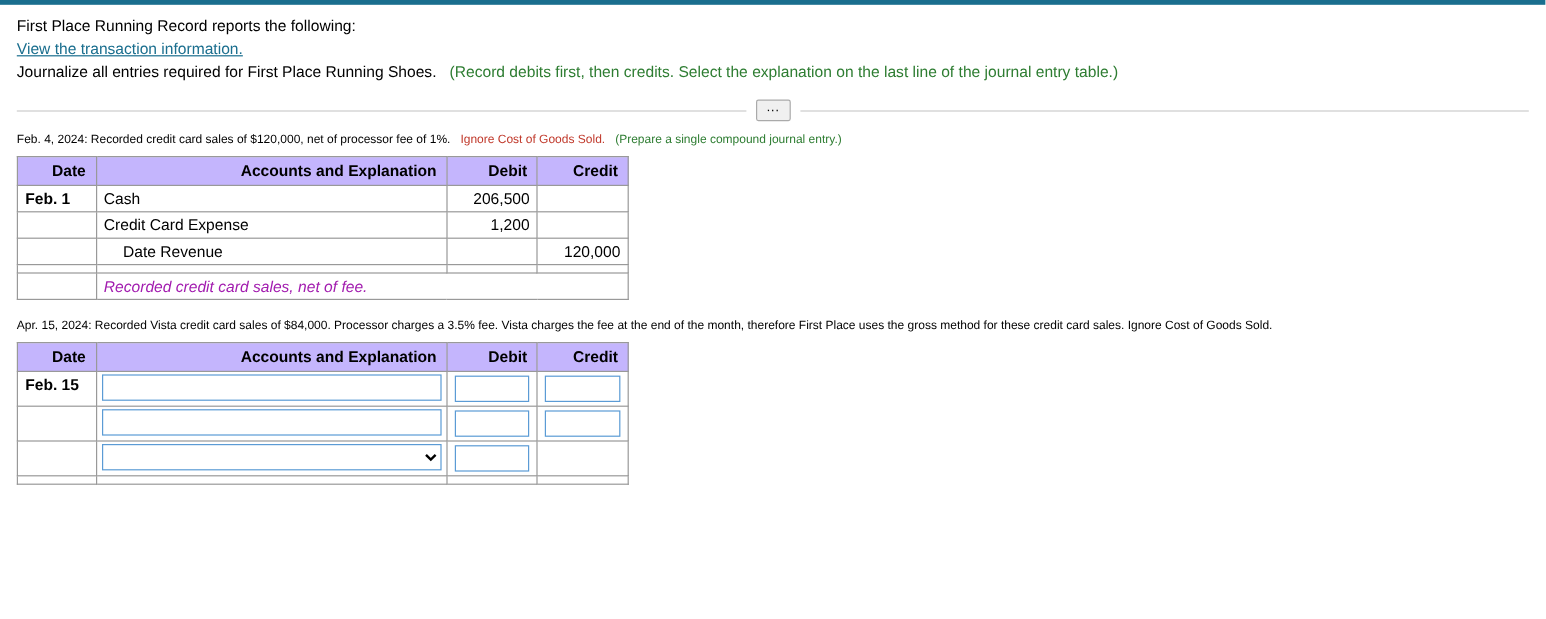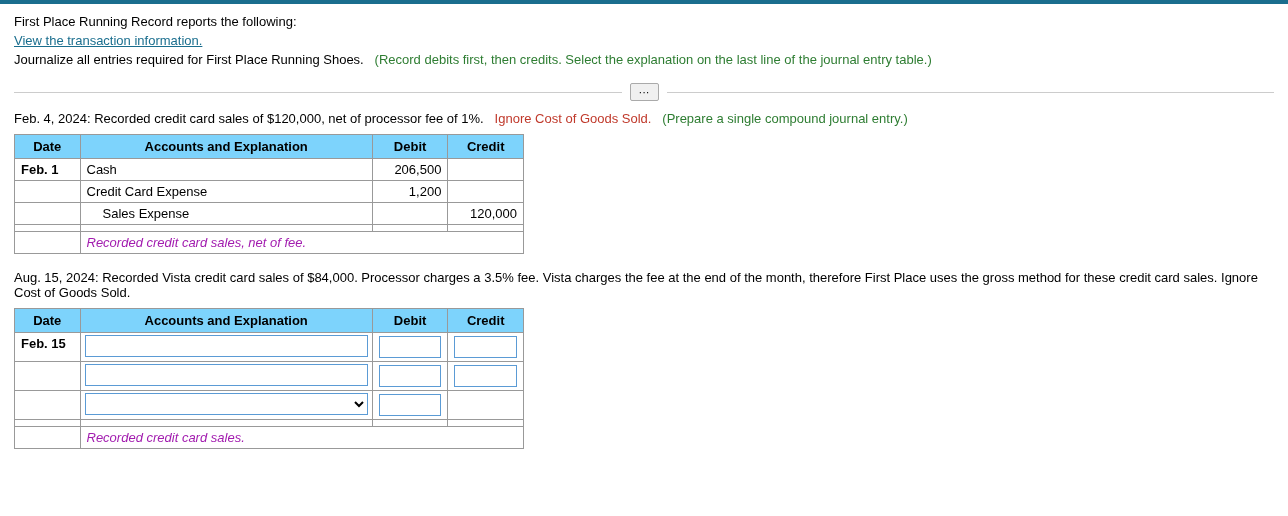--- a/index.html
+++ b/index.html
@@ -40,35 +40,35 @@
       padding: 2px 8px;
       border: 1px solid #aaa;
       background: #f0f0f0;
       font-size: 11px;
       cursor: pointer;
       border-radius: 2px;
     }
     .section { margin-bottom: 16px; }
     .section-desc {
       margin-bottom: 8px;
-      font-size: 13px;
+      font-size: 10px;
     }
     .orange-text { color: #c0392b; }
     table {
       border-collapse: collapse;
       font-size: 13px;
     }
     table.journal {
       width: 510px;
     }
     table.journal th {
-      background: #7dd3fc;
+      background: #c4b5fd;
       border: 1px solid #999;
       padding: 4px 8px;
-      text-align: center;
+      text-align: right;
       font-weight: bold;
     }
     table.journal th.date-col { width: 65px; }
     table.journal th.acct-col { width: 290px; }
     table.journal th.debit-col { width: 75px; margin-left: 19px; }
     table.journal th.credit-col { width: 75px; }
     table.journal td {
       border: 1px solid #999;
       padding: 3px 6px;
       vertical-align: top;
@@ -163,41 +163,41 @@
         <td class="credit-cell"></td>
       </tr>
       <tr>
         <td class="date-cell"></td>
         <td class="acct-cell indent1">Credit Card Expense</td>
         <td class="debit-cell">1,200</td>
         <td class="credit-cell"></td>
       </tr>
       <tr>
         <td class="date-cell"></td>
-        <td class="acct-cell" style="padding-left:22px;">Sales Expense</td>
+        <td class="acct-cell" style="padding-left:22px;">Date Revenue</td>
         <td class="debit-cell"></td>
         <td class="credit-cell">120,000</td>
       </tr>
       <tr>
         <td class="date-cell"></td>
         <td class="acct-cell"></td>
         <td class="debit-cell"></td>
         <td class="credit-cell"></td>
       </tr>
       <tr class="explanation-row">
         <td class="date-cell"></td>
         <td class="acct-cell" colspan="3">Recorded credit card sales, net of fee.</td>
       </tr>
     </tbody>
   </table>
 </div>
 
 
 <div class="section">
-  <div class="section-desc">Aug. 15, 2024: Recorded Vista credit card sales of $84,000. Processor charges a 3.5% fee. Vista charges the fee at the end of the month, therefore First Place uses the gross method for these credit card sales. Ignore Cost of Goods Sold.</div>
+  <div class="section-desc">Apr. 15, 2024: Recorded Vista credit card sales of $84,000. Processor charges a 3.5% fee. Vista charges the fee at the end of the month, therefore First Place uses the gross method for these credit card sales. Ignore Cost of Goods Sold.</div>
   <table class="journal">
     <thead>
       <tr>
         <th class="date-col">Date</th>
         <th class="acct-col">Accounts and Explanation</th>
         <th class="debit-col">Debit</th>
         <th class="credit-col">Credit</th>
       </tr>
     </thead>
     <tbody>
@@ -246,22 +246,18 @@
         <td class="credit-cell"></td>
       </tr>
 
       <tr>
         <td class="date-cell"></td>
         <td class="acct-cell"></td>
         <td class="debit-cell"></td>
         <td class="credit-cell"></td>
       </tr>
 
-      <tr class="explanation-row">
-        <td class="date-cell"></td>
-        <td class="acct-cell" colspan="3">Recorded credit card sales.</td>
-      </tr>
     </tbody>
   </table>
 </div>
 
 
 
 
 </body></html>

